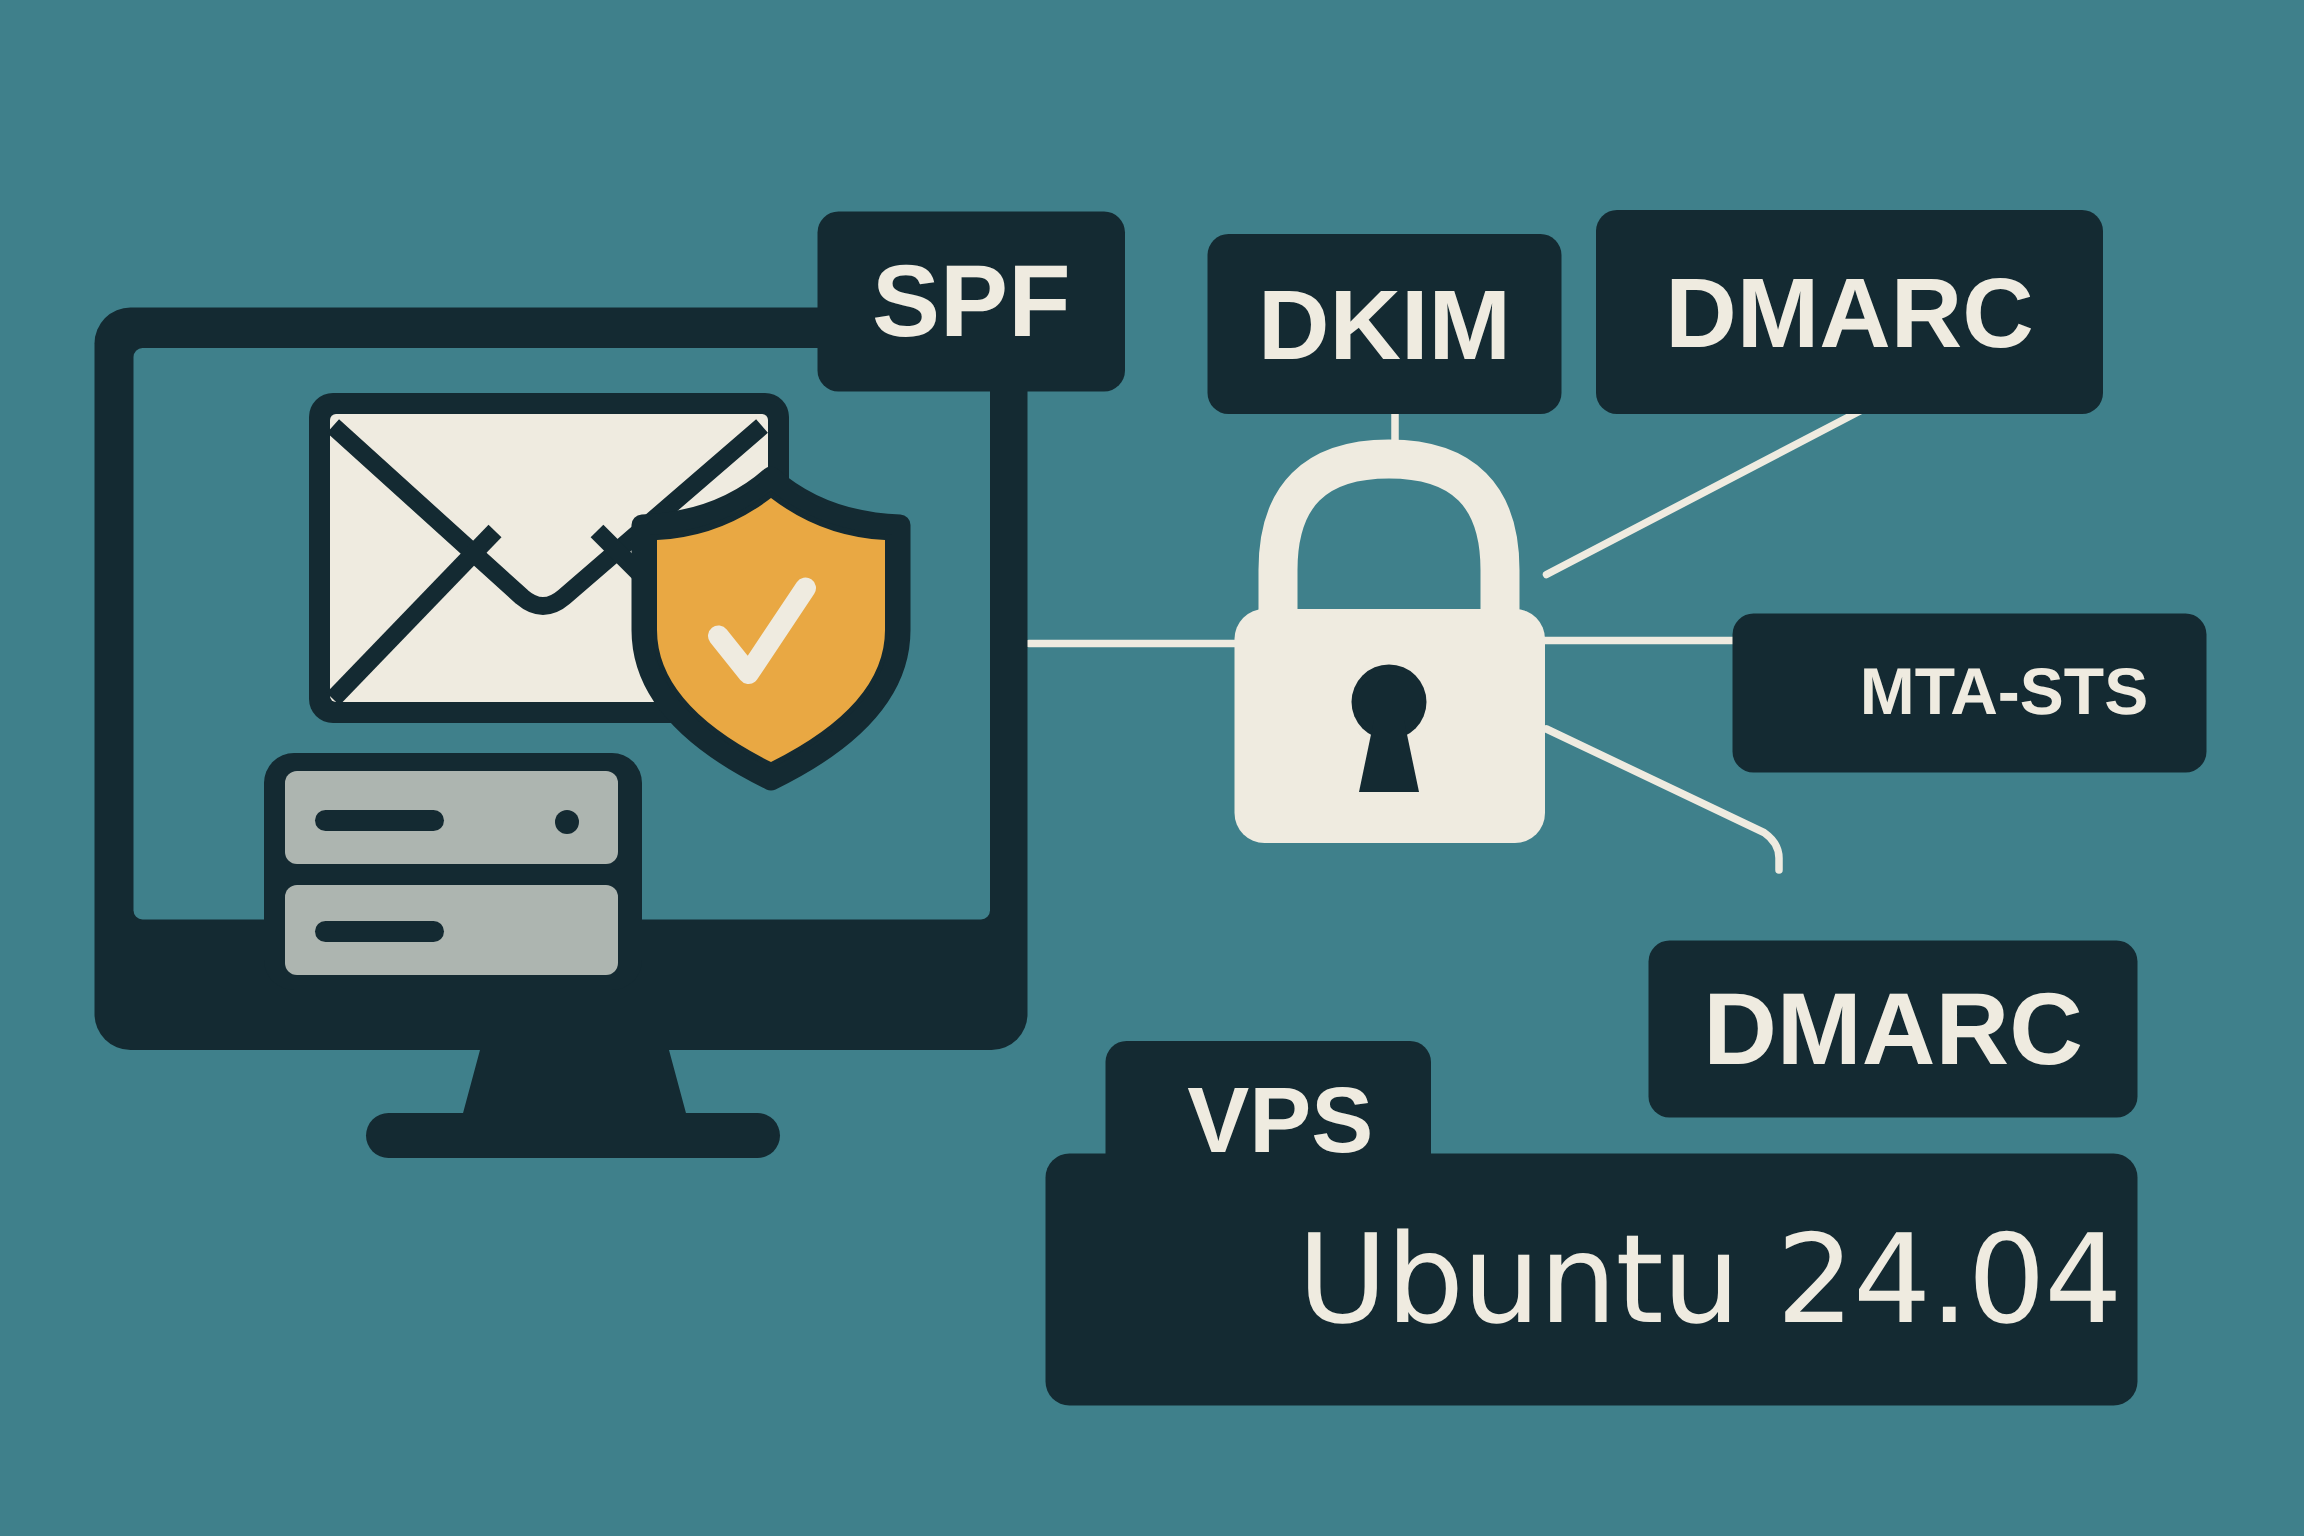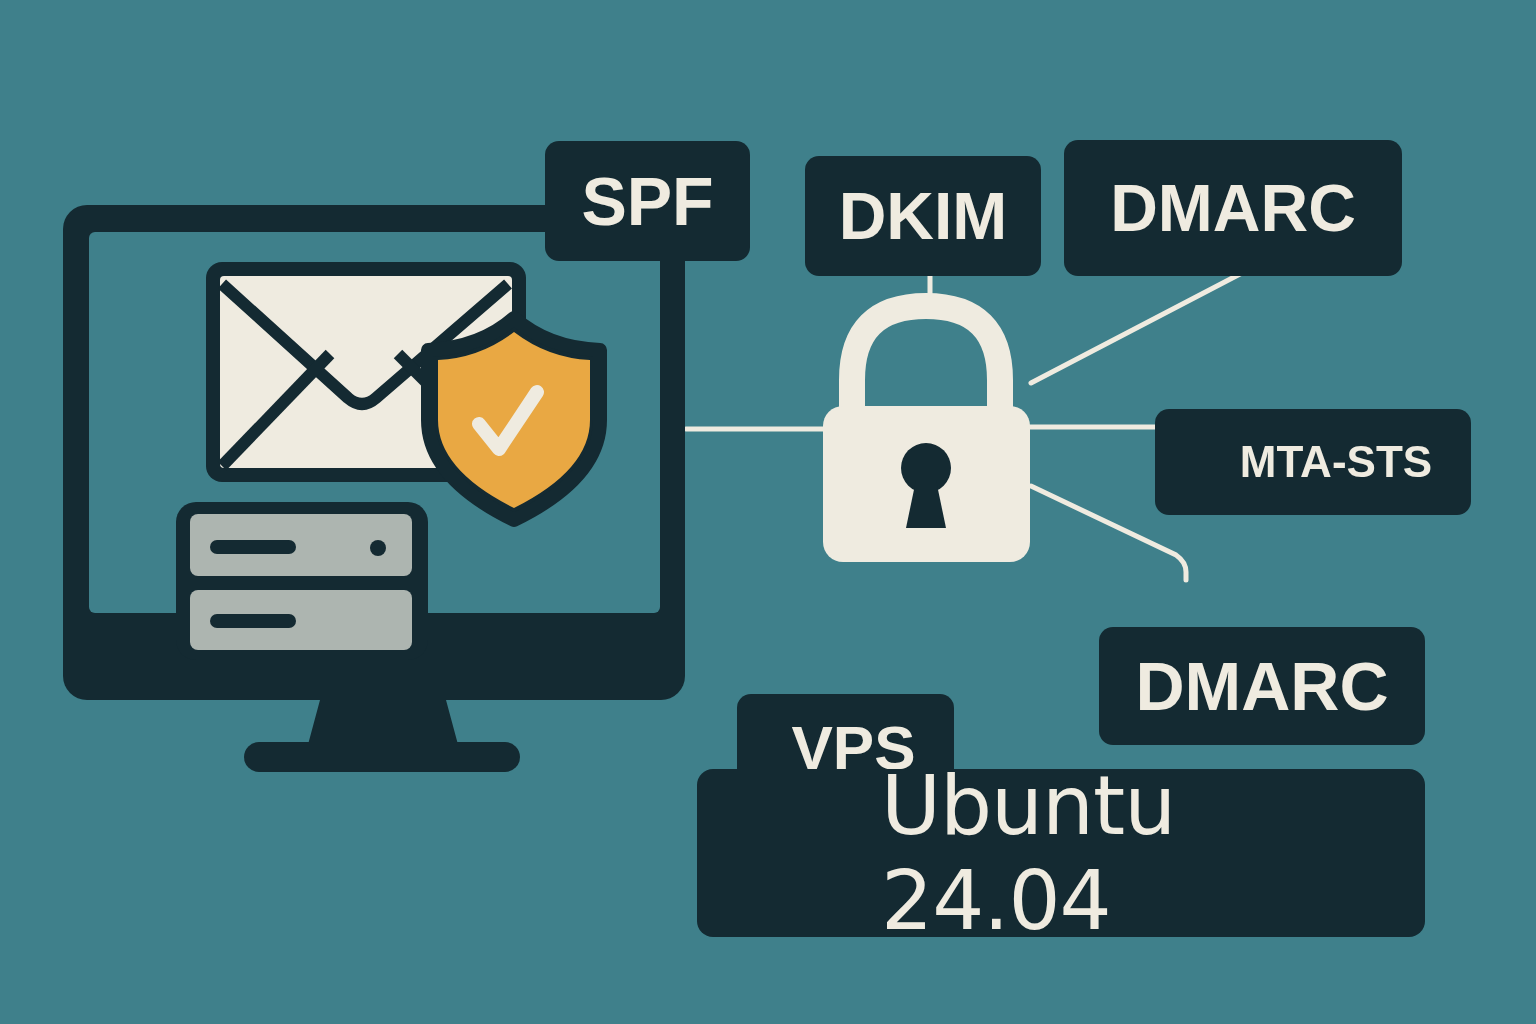--- a/index.html
+++ b/index.html
@@ -25,21 +25,21 @@
       position: absolute;
       left: 697px; top: 769px; width: 728px; height: 168px;
       background: #142a32; border-radius: 16px;
       display: flex; align-items: center;
     }
     .ubuntu-text {
       color: #efebe0;
       font-family: "DejaVu Sans", sans-serif;
       font-weight: 400;
       font-size: 82px;
-      margin-left: 16px;
+      margin-left: 0;
       letter-spacing: -1px;
     }
   </style>
 </head>
 <body>
 
 <svg class="canvas" viewBox="0 0 1536 1024" xmlns="http://www.w3.org/2000/svg">
 
   <g stroke="#efebe0" stroke-width="5" fill="none" stroke-linecap="round">
     <line x1="686" y1="429" x2="826" y2="429"></line>

